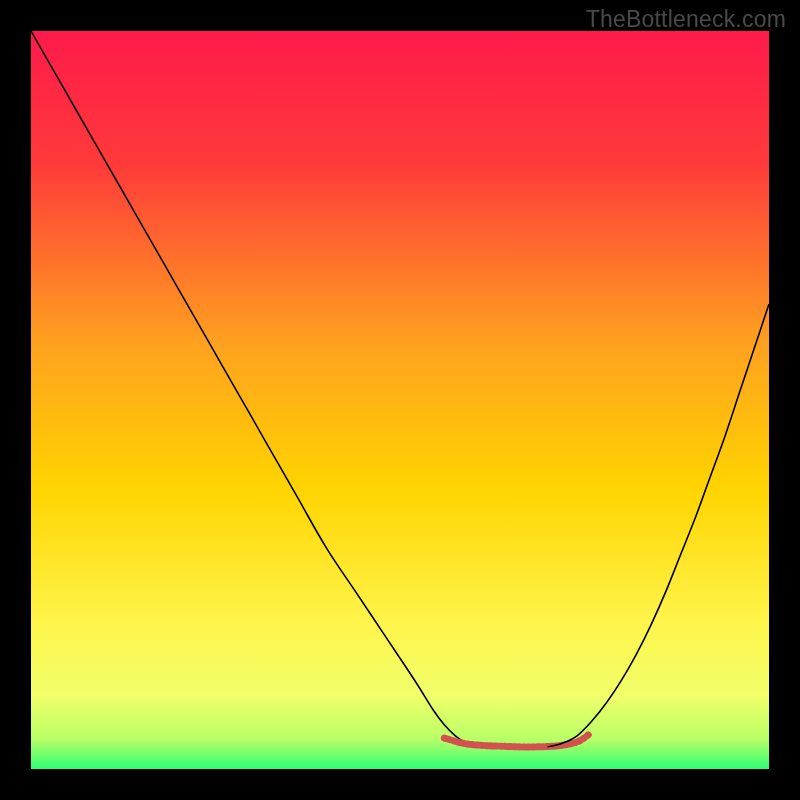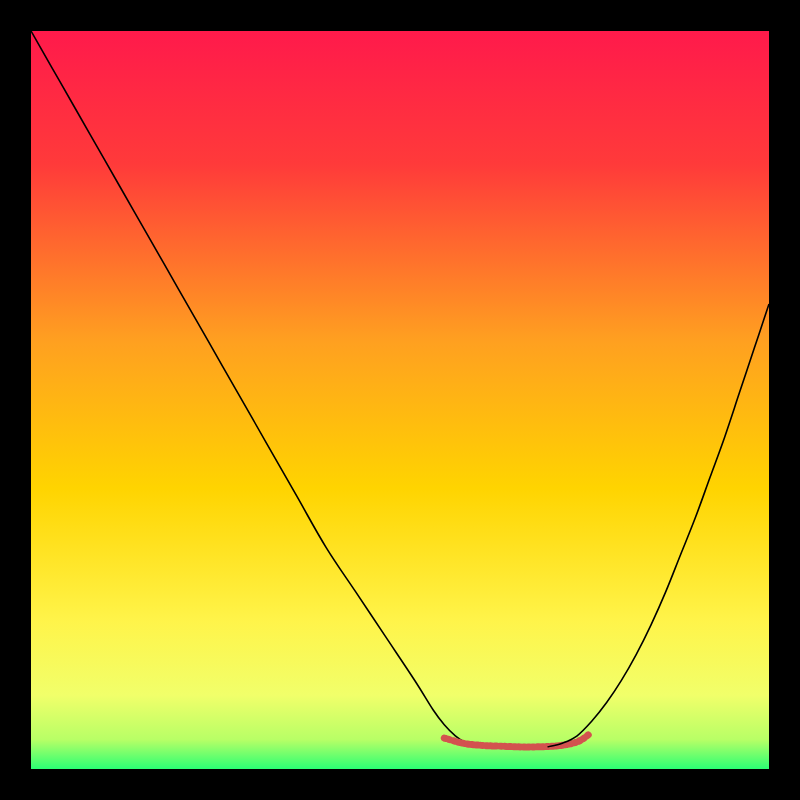--- a/index.html
+++ b/index.html
@@ -61,14 +61,15 @@
       </defs>
       <rect id="bg-rect" x="0" y="0" width="738" height="738" fill="url(#bg-grad)"></rect>
       <g id="series-group">
           <path d="M 0 0 C 5.31 9.30, 18.89 33.06, 29.52 51.66 C 40.15 70.26, 48.41 84.72, 59.04 103.32 C 69.67 121.92, 77.93 136.38, 88.56 154.98 C 99.19 173.58, 107.45 188.04, 118.08 206.64 C 128.71 225.24, 136.97 239.70, 147.60 258.30 C 158.23 276.90, 166.49 291.36, 177.12 309.96 C 187.75 328.56, 196.01 343.02, 206.64 361.62 C 217.27 380.22, 225.53 394.68, 236.16 413.28 C 246.79 431.88, 255.05 446.34, 265.68 464.94 C 276.31 483.54, 284.57 499.33, 295.20 516.60 C 305.83 533.87, 314.09 544.94, 324.72 560.88 C 335.35 576.82, 343.61 589.22, 354.24 605.16 C 364.87 621.10, 375.13 636.16, 383.76 649.44 C 392.39 662.72, 396.90 670.99, 402.21 678.96 C 407.52 686.93, 409.29 689.07, 413.28 693.72 C 417.27 698.37, 420.36 701.47, 424.35 704.79 C 428.34 708.11, 431.43 710.18, 435.42 712.17 C 439.41 714.16, 442.50 715.20, 446.49 715.86 C 450.48 716.52, 455.57 715.86, 457.56 715.86" fill="none" stroke="#000000" stroke-width="1.6"></path>
           <path d="M 413.28000000000003 707.004 C 416.60 707.93, 425.09 710.84, 431.73 712.17 C 438.37 713.50, 443.54 713.85, 450.18 714.38 C 456.82 714.92, 461.99 714.86, 468.63 715.12 C 475.27 715.39, 480.44 715.73, 487.08 715.86 C 493.72 715.99, 498.89 715.99, 505.53 715.86 C 512.17 715.73, 518.67 715.52, 523.98 715.12 C 529.29 714.72, 531.33 714.31, 535.05 713.65 C 538.77 712.98, 541.59 712.49, 544.64 711.43 C 547.70 710.37, 549.63 709.20, 552.02 707.74 C 554.42 706.28, 556.87 704.11, 557.93 703.31" fill="none" stroke="#d3524f" stroke-width="7" stroke-dasharray="1.5 3.2" stroke-linecap="round"></path>
           <path d="M 516.6 715.86 C 519.26 715.20, 526.05 714.16, 531.36 712.17 C 536.67 710.18, 540.81 708.78, 546.12 704.79 C 551.43 700.80, 555.57 696.01, 560.88 690.03 C 566.19 684.05, 570.33 678.89, 575.64 671.58 C 580.95 664.27, 585.09 658.07, 590.40 649.44 C 595.71 640.81, 599.85 633.57, 605.16 623.61 C 610.47 613.65, 614.61 605.38, 619.92 594.09 C 625.23 582.80, 629.37 573.50, 634.68 560.88 C 639.99 548.26, 644.13 537.26, 649.44 523.98 C 654.75 510.70, 658.89 501.03, 664.20 487.08 C 669.51 473.13, 673.65 461.10, 678.96 446.49 C 684.27 431.88, 688.41 421.18, 693.72 405.90 C 699.03 390.62, 703.17 377.56, 708.48 361.62 C 713.79 345.68, 717.93 333.28, 723.24 317.34 C 728.55 301.40, 735.34 281.03, 738.00 273.06" fill="none" stroke="#000000" stroke-width="1.6"></path>
         </g>
     </svg>
   </div>
 
+  <div class="watermark">TheBottleneck.com</div>
 
 </div>
 
 </body></html>

